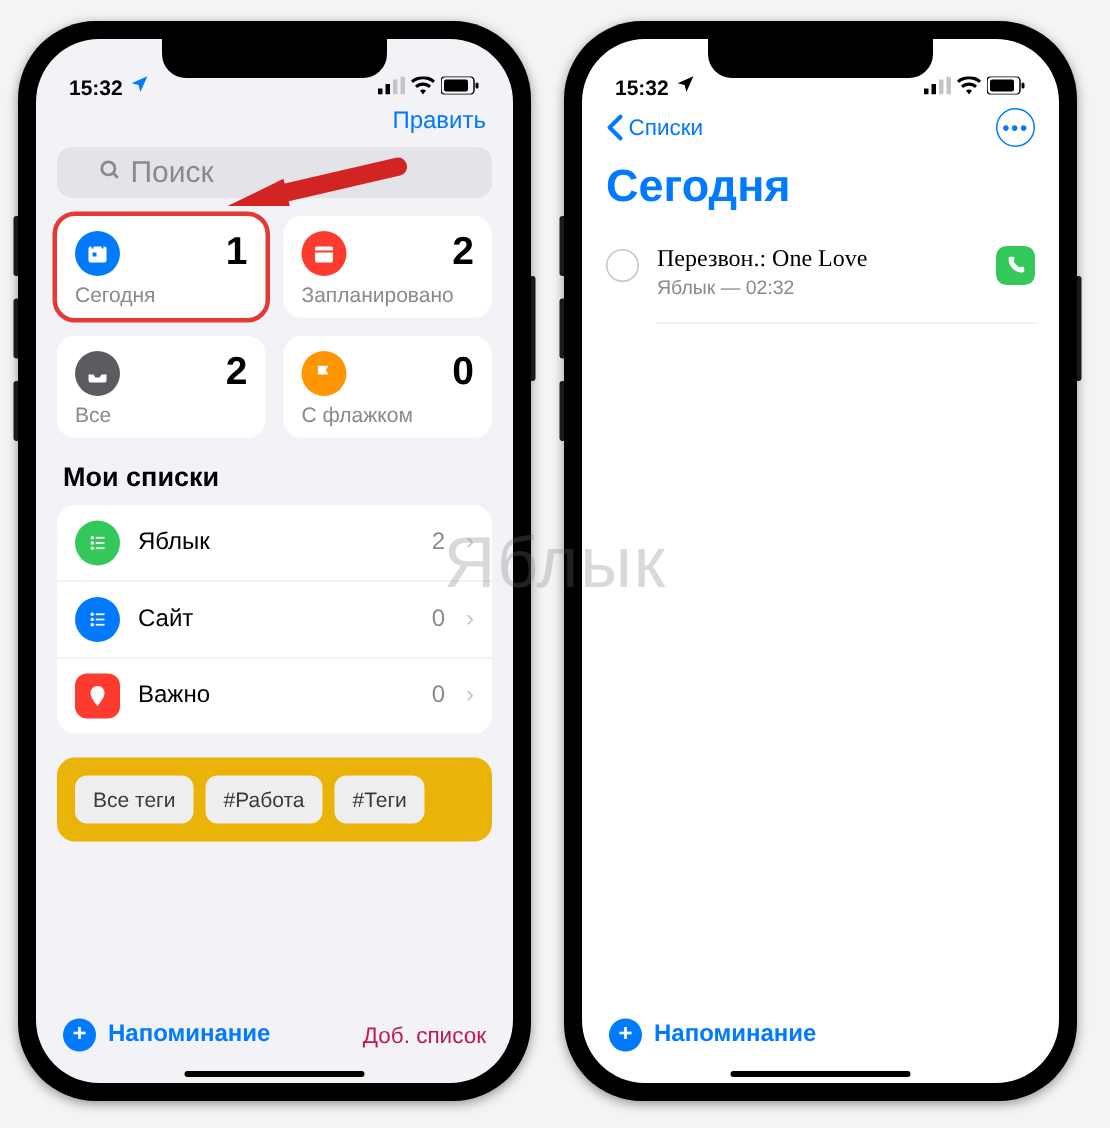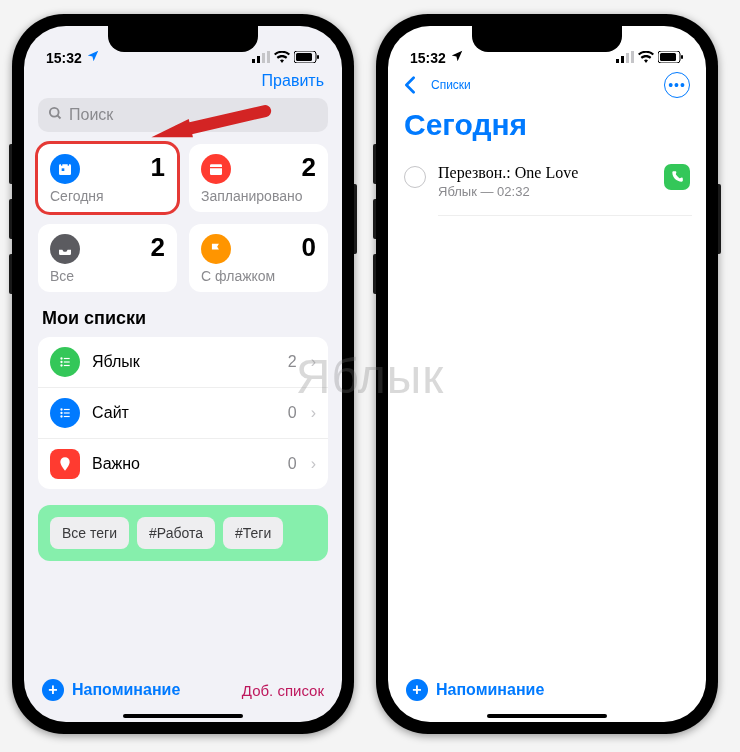--- a/index.html
+++ b/index.html
@@ -46,22 +46,22 @@
   .status-right { display:flex; align-items:center; gap:4px; }
   .loc-icon { color:#007aff; }
 
   .content { padding: 0 14px; height: calc(100% - 40px - 50px); overflow:hidden; }
 
   .edit-row { display:flex; justify-content:flex-end; padding:6px 4px 8px; }
   .edit-link { color:#007aff; font-size:16px; }
 
   .search {
     background:#e3e3e8; border-radius:10px; height:34px;
-    display:flex; align-items:center; padding:0 10px; color:#8a8a8e; gap:6px;
-    font-size:16px; margin-bottom:12px;
+    display:flex; align-items:center; padding:0 28px; color:#8a8a8e; gap:6px;
+    font-size:20px; margin-bottom:12px;
   }
 
   .cards { display:grid; grid-template-columns:1fr 1fr; gap:12px; margin-bottom:16px; }
   .card {
     background:#fff; border-radius:12px; padding:10px 12px 8px;
     display:flex; flex-direction:column; gap:4px;
     position:relative;
   }
   .card.highlight { outline:3px solid #e53935; outline-offset:0; }
   .card-top { display:flex; justify-content:space-between; align-items:flex-start; }
@@ -82,37 +82,37 @@
   .list-row:last-child { border-bottom:none; }
   .list-icon {
     width:30px; height:30px; border-radius:50%;
     display:flex; align-items:center; justify-content:center; flex-shrink:0;
   }
   .list-label { flex:1; font-size:16px; }
   .list-count { color:#8a8a8e; font-size:16px; margin-right:2px;}
   .chevron { color:#c5c5c8; }
 
   .tags-header { display:flex; justify-content:space-between; align-items:center; padding:0 4px 8px; }
-  .tags-box { background:#86efac; border-radius:12px; padding:12px; display:flex; gap:8px; }
+  .tags-box { background:#eab308; border-radius:12px; padding:12px; display:flex; gap:8px; }
   .tag-chip { background:#eeeef0; border-radius:8px; padding:8px 12px; font-size:14px; color:#3a3a3c; }
 
   .bottom-bar {
     position:absolute; bottom:0; left:0; right:0; height:50px;
     display:flex; justify-content:space-between; align-items:center;
     padding:0 18px 14px;
   }
   .add-btn { display:flex; align-items:center; gap:8px; color:#007aff; font-size:16px; font-weight:600; }
   .add-icon { width:22px; height:22px; border-radius:50%; background:#007aff; color:#fff; display:flex; align-items:center; justify-content:center; font-size:16px; font-weight:700; }
   .add-list { color:#be185d; font-size:15px; }
 
   .home-ind { position:absolute; bottom:4px; left:50%; transform:translateX(-50%); width:120px; height:4px; background:#000; border-radius:3px; }
 
   
   .nav-row { display:flex; justify-content:space-between; align-items:center; padding:6px 2px 4px; }
-  .back { display:flex; align-items:center; gap:15px; color:#007aff; font-size:12px; }
+  .back { display:flex; align-items:center; gap:3px; color:#007aff; font-size:15px; }
   .more-btn { width:26px; height:26px; border-radius:50%; border:1.5px solid #007aff; display:flex; align-items:center; justify-content:center; color:#007aff; font-size:14px; letter-spacing:1px; }
   .big-title { color:#007aff; font-size:30px; font-weight:700; padding:6px 2px 14px; }
 
   .reminder-row { display:flex; align-items:flex-start; padding:8px 2px; gap:12px; }
   .circle { width:22px; height:22px; border:1.5px solid #c5c5c8; border-radius:50%; margin-top:2px; flex-shrink:0; }
   .reminder-text { flex:1; }
   .reminder-title { font-size:16px;font-family:Liberation Serif, serif; }
   .reminder-sub { color:#8a8a8e; font-size:13px; margin-top:2px; }
   .call-badge { width:26px; height:26px; border-radius:7px; background:#34c759; display:flex; align-items:center; justify-content:center; }
   .divider { height:1px; background:#eee; margin-left:36px; margin-top:8px; }

